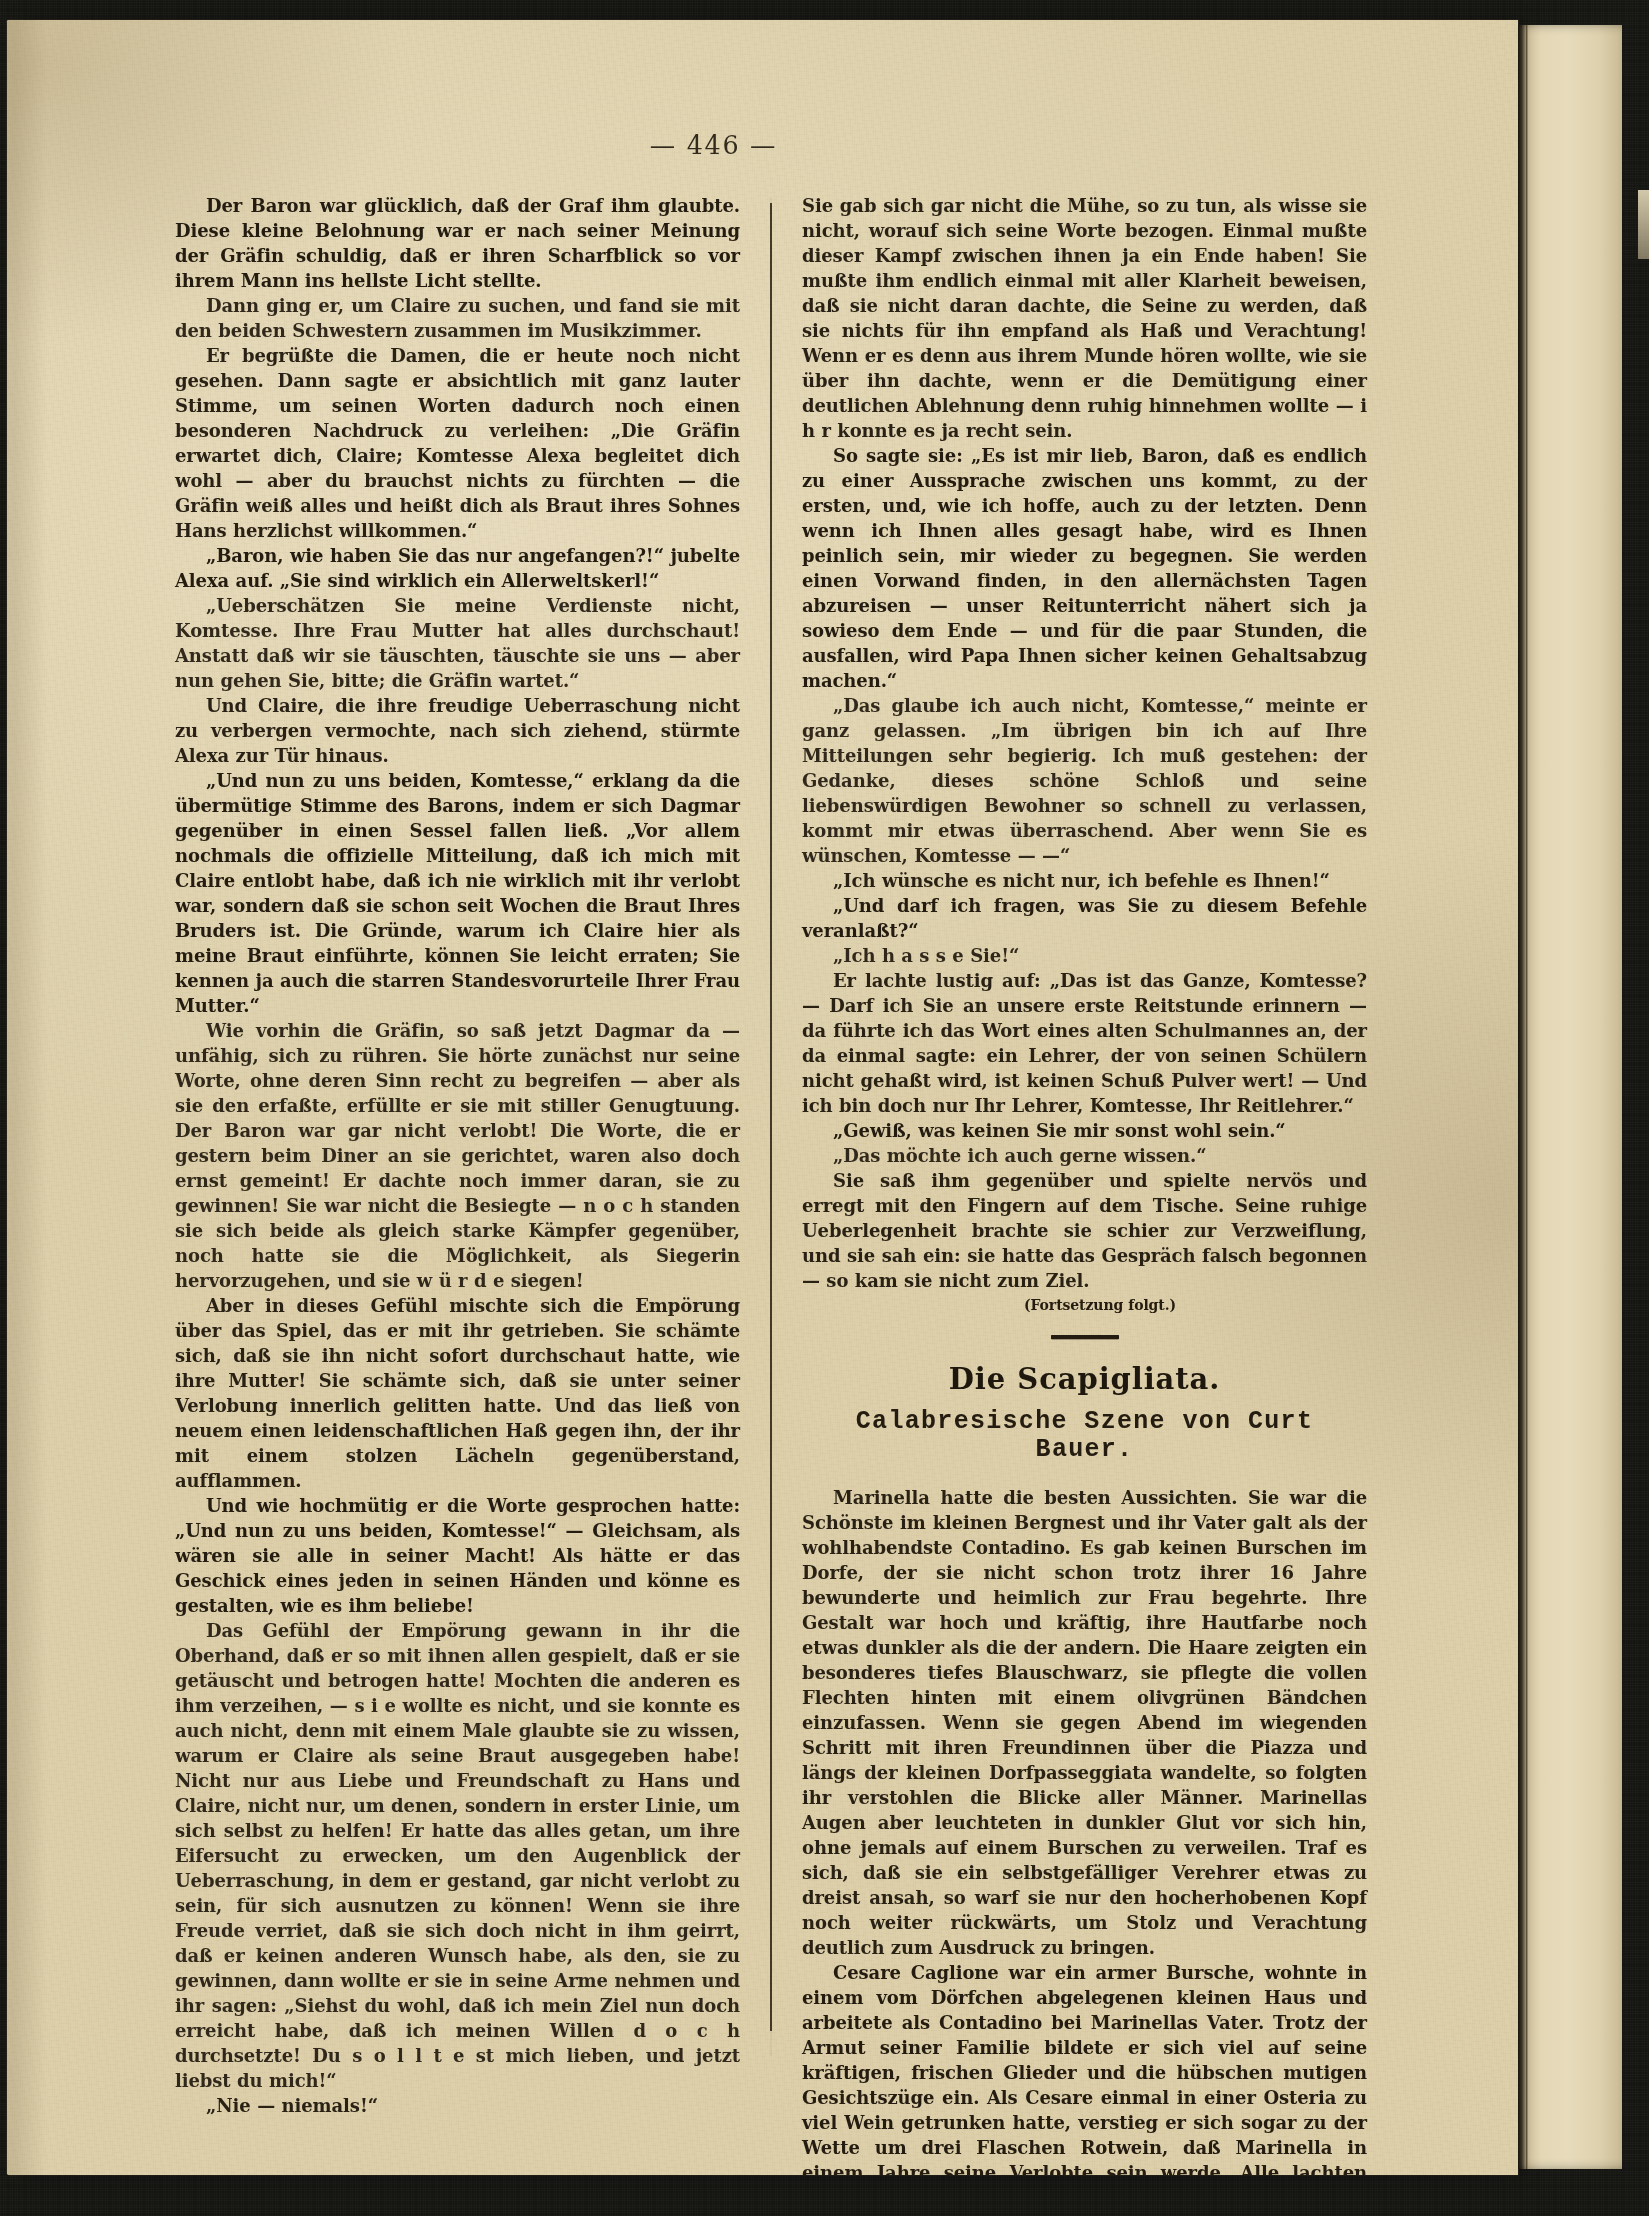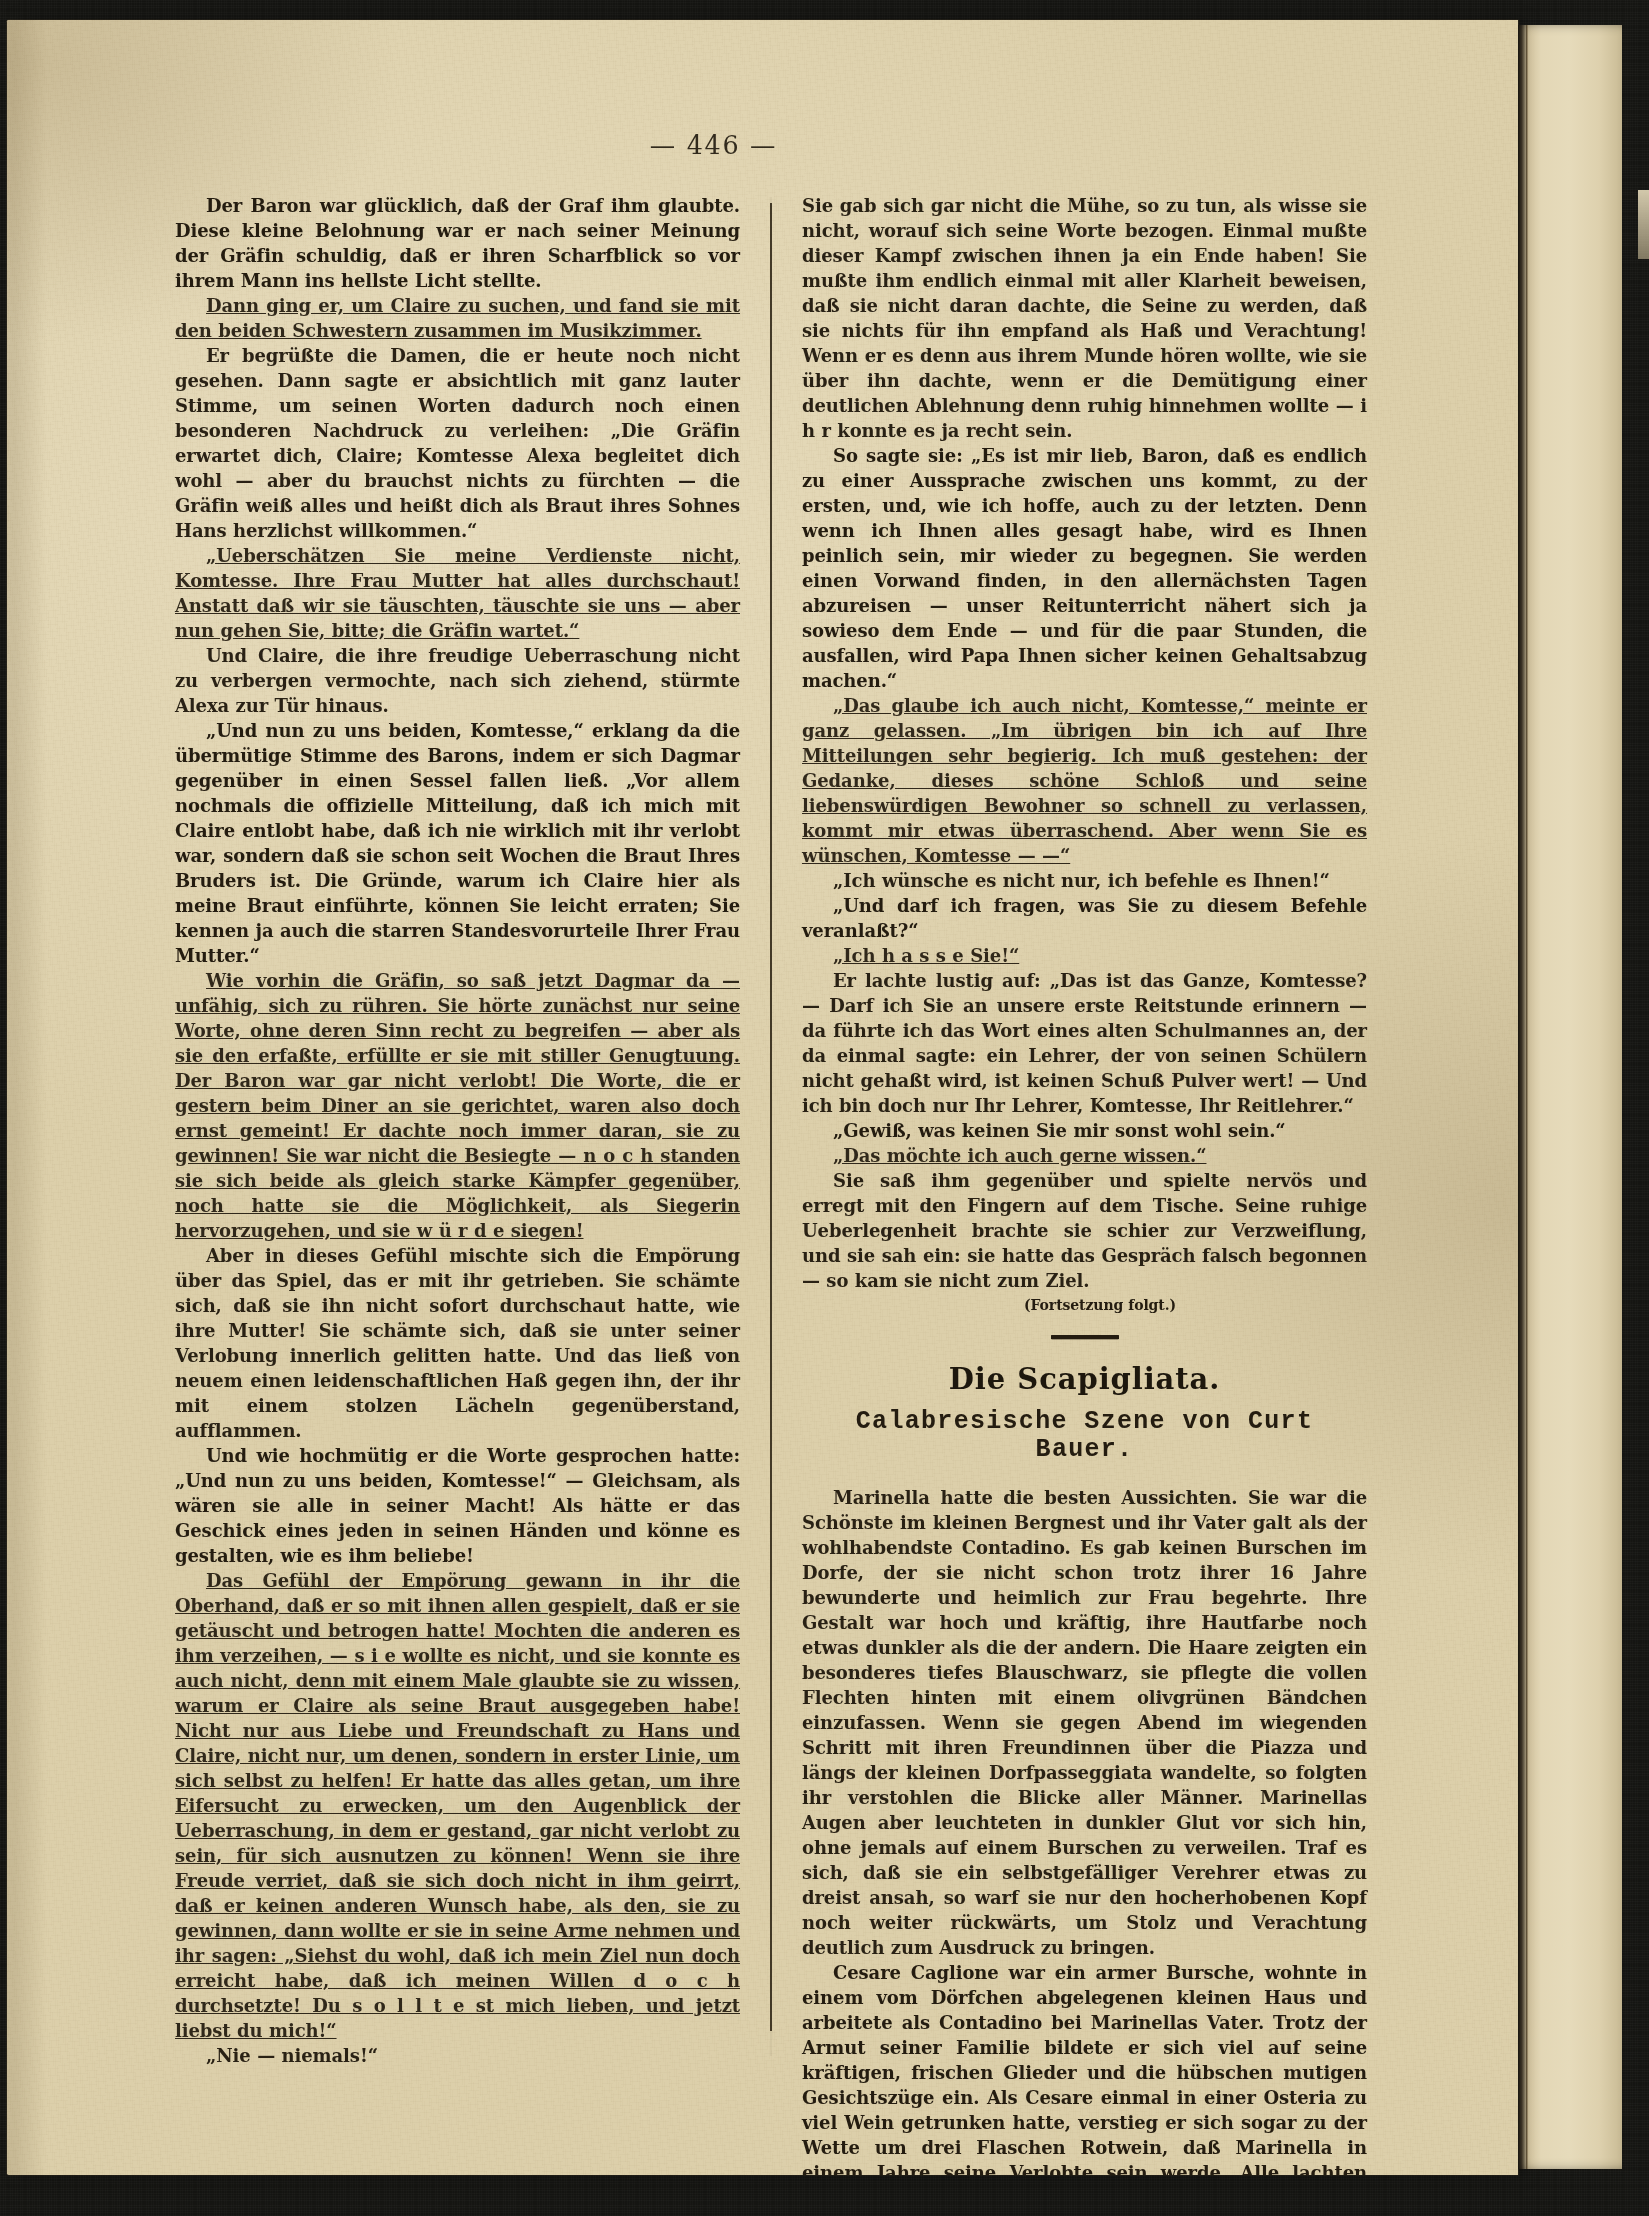--- a/index.html
+++ b/index.html
@@ -217,40 +217,41 @@
   }
   .contnote {
     text-align: center;
     text-indent: 0;
     margin-top: 14px;
     font-size: 14px;
   }
 
   
   .ink-a { opacity: .97; }
-  .ink-b { opacity: .93; text-decoration: underline; }
+  .ink-b { opacity: .93; }
   .ink-c { opacity: 1; }
 </style>
 </head>
 <body>
 
 <div id="scan">
 
   <div id="paper">
     <div id="content">
 
       <div class="folio">—  446  —</div>
 
       <div id="columns">
 
         <div class="col">
           <div class="body-text">
             <p class="ink-c">Der Baron war glücklich, daß der Graf ihm glaubte. Diese kleine Belohnung war er nach seiner Meinung der Gräfin schuldig, daß er ihren Scharfblick so vor ihrem Mann ins hellste Licht stellte.</p>
             <p class="ink-b">Dann ging er, um Claire zu suchen, und fand sie mit den beiden Schwestern zusammen im Musikzimmer.</p>
             <p class="ink-a">Er begrüßte die Damen, die er heute noch nicht gesehen. Dann sagte er absichtlich mit ganz lauter Stimme, um seinen Worten dadurch noch einen besonderen Nachdruck zu verleihen: „Die Gräfin erwartet dich, Claire; Komtesse Alexa begleitet dich wohl — aber du brauchst nichts zu fürchten — die Gräfin weiß alles und heißt dich als Braut ihres Sohnes Hans herzlichst willkommen.“</p>
+            <p class="ink-c">„Baron, wie haben Sie das nur angefangen?!“ jubelte Alexa auf. „Sie sind wirklich ein Allerweltskerl!“</p>
             <p class="ink-b">„Ueberschätzen Sie meine Verdienste nicht, Komtesse. Ihre Frau Mutter hat alles durchschaut! Anstatt daß wir sie täuschten, täuschte sie uns — aber nun gehen Sie, bitte; die Gräfin wartet.“</p>
             <p class="ink-a">Und Claire, die ihre freudige Ueberraschung nicht zu verbergen vermochte, nach sich ziehend, stürmte Alexa zur Tür hinaus.</p>
             <p class="ink-c">„Und nun zu uns beiden, Komtesse,“ erklang da die übermütige Stimme des Barons, indem er sich Dagmar gegenüber in einen Sessel fallen ließ. „Vor allem nochmals die offizielle Mitteilung, daß ich mich mit Claire entlobt habe, daß ich nie wirklich mit ihr verlobt war, sondern daß sie schon seit Wochen die Braut Ihres Bruders ist. Die Gründe, warum ich Claire hier als meine Braut einführte, können Sie leicht erraten; Sie kennen ja auch die starren Standesvorurteile Ihrer Frau Mutter.“</p>
             <p class="ink-b">Wie vorhin die Gräfin, so saß jetzt Dagmar da — unfähig, sich zu rühren. Sie hörte zunächst nur seine Worte, ohne deren Sinn recht zu begreifen — aber als sie den erfaßte, erfüllte er sie mit stiller Genugtuung. Der Baron war gar nicht verlobt! Die Worte, die er gestern beim Diner an sie gerichtet, waren also doch ernst gemeint! Er dachte noch immer daran, sie zu gewinnen! Sie war nicht die Besiegte — n o c h standen sie sich beide als gleich starke Kämpfer gegenüber, noch hatte sie die Möglichkeit, als Siegerin hervorzugehen, und sie w ü r d e siegen!</p>
             <p class="ink-a">Aber in dieses Gefühl mischte sich die Empörung über das Spiel, das er mit ihr getrieben. Sie schämte sich, daß sie ihn nicht sofort durchschaut hatte, wie ihre Mutter! Sie schämte sich, daß sie unter seiner Verlobung innerlich gelitten hatte. Und das ließ von neuem einen leidenschaftlichen Haß gegen ihn, der ihr mit einem stolzen Lächeln gegenüberstand, aufflammen.</p>
             <p class="ink-c">Und wie hochmütig er die Worte gesprochen hatte: „Und nun zu uns beiden, Komtesse!“ — Gleichsam, als wären sie alle in seiner Macht! Als hätte er das Geschick eines jeden in seinen Händen und könne es gestalten, wie es ihm beliebe!</p>
             <p class="ink-b">Das Gefühl der Empörung gewann in ihr die Oberhand, daß er so mit ihnen allen gespielt, daß er sie getäuscht und betrogen hatte! Mochten die anderen es ihm verzeihen, — s i e wollte es nicht, und sie konnte es auch nicht, denn mit einem Male glaubte sie zu wissen, warum er Claire als seine Braut ausgegeben habe! Nicht nur aus Liebe und Freundschaft zu Hans und Claire, nicht nur, um denen, sondern in erster Linie, um sich selbst zu helfen! Er hatte das alles getan, um ihre Eifersucht zu erwecken, um den Augenblick der Ueberraschung, in dem er gestand, gar nicht verlobt zu sein, für sich ausnutzen zu können! Wenn sie ihre Freude verriet, daß sie sich doch nicht in ihm geirrt, daß er keinen anderen Wunsch habe, als den, sie zu gewinnen, dann wollte er sie in seine Arme nehmen und ihr sagen: „Siehst du wohl, daß ich mein Ziel nun doch erreicht habe, daß ich meinen Willen d o c h durchsetzte! Du s o l l t e st mich lieben, und jetzt liebst du mich!“</p>
             <p class="ink-a">„Nie — niemals!“</p>
 
           </div>

